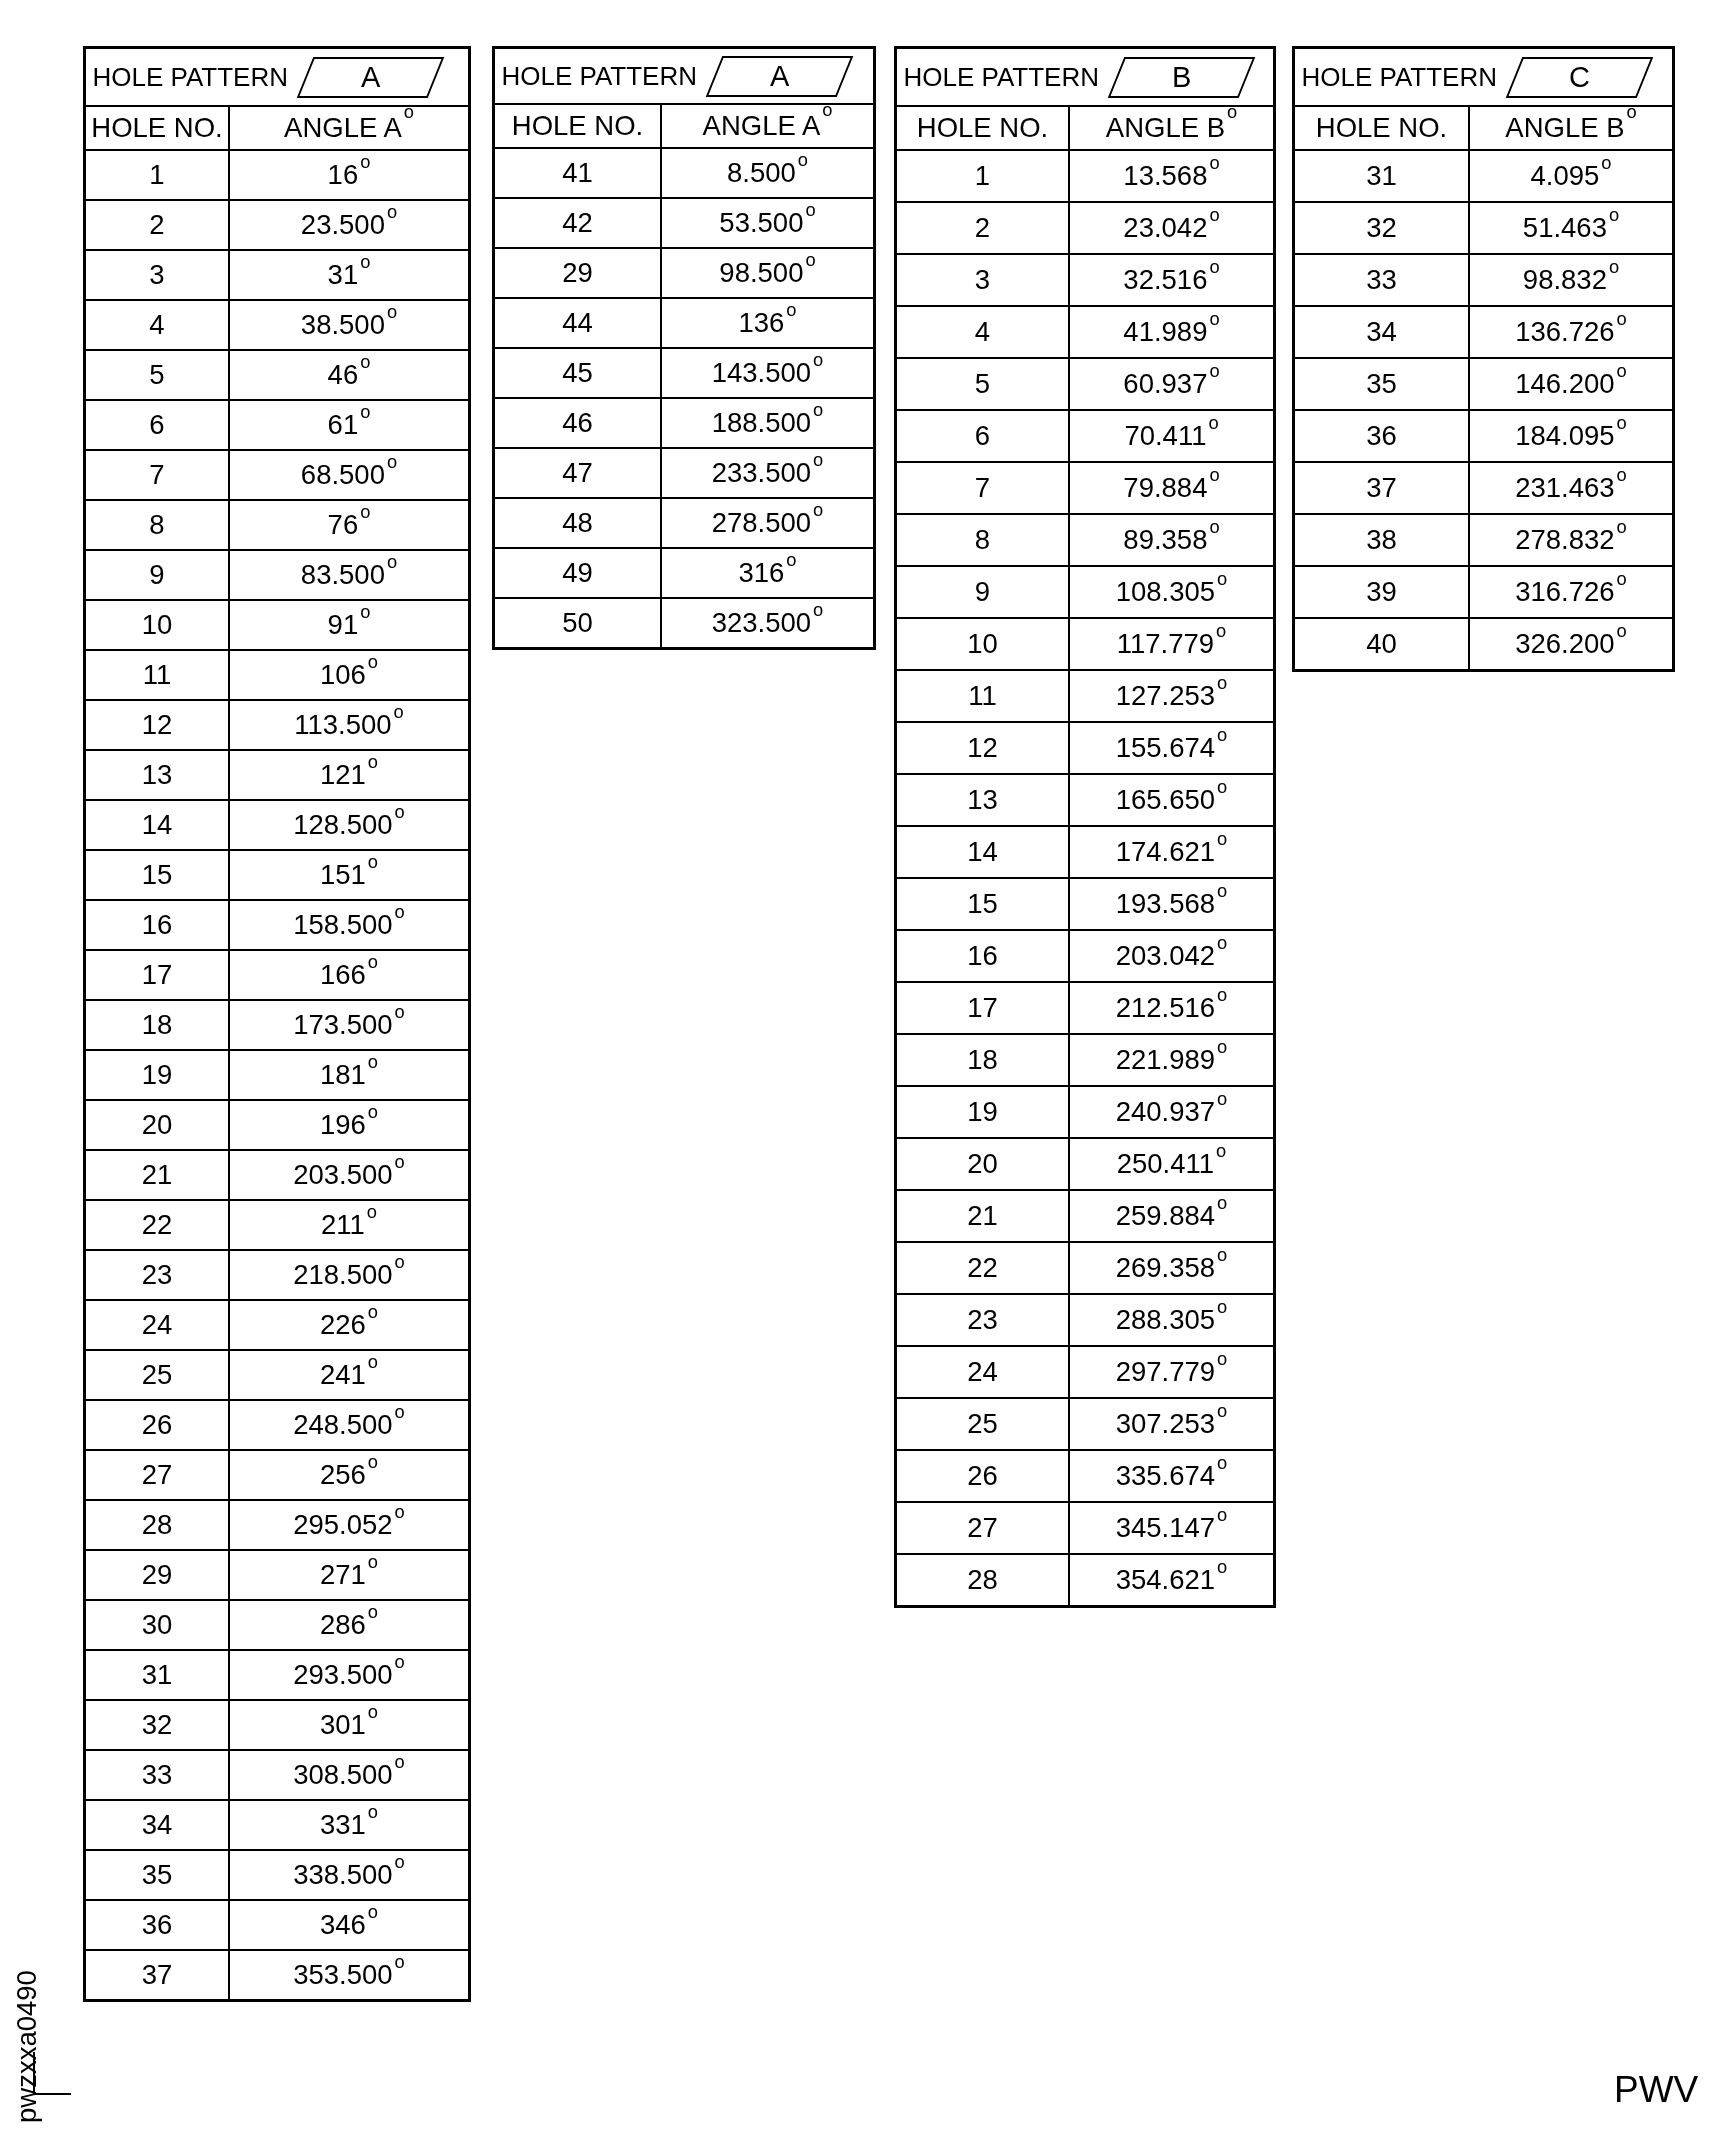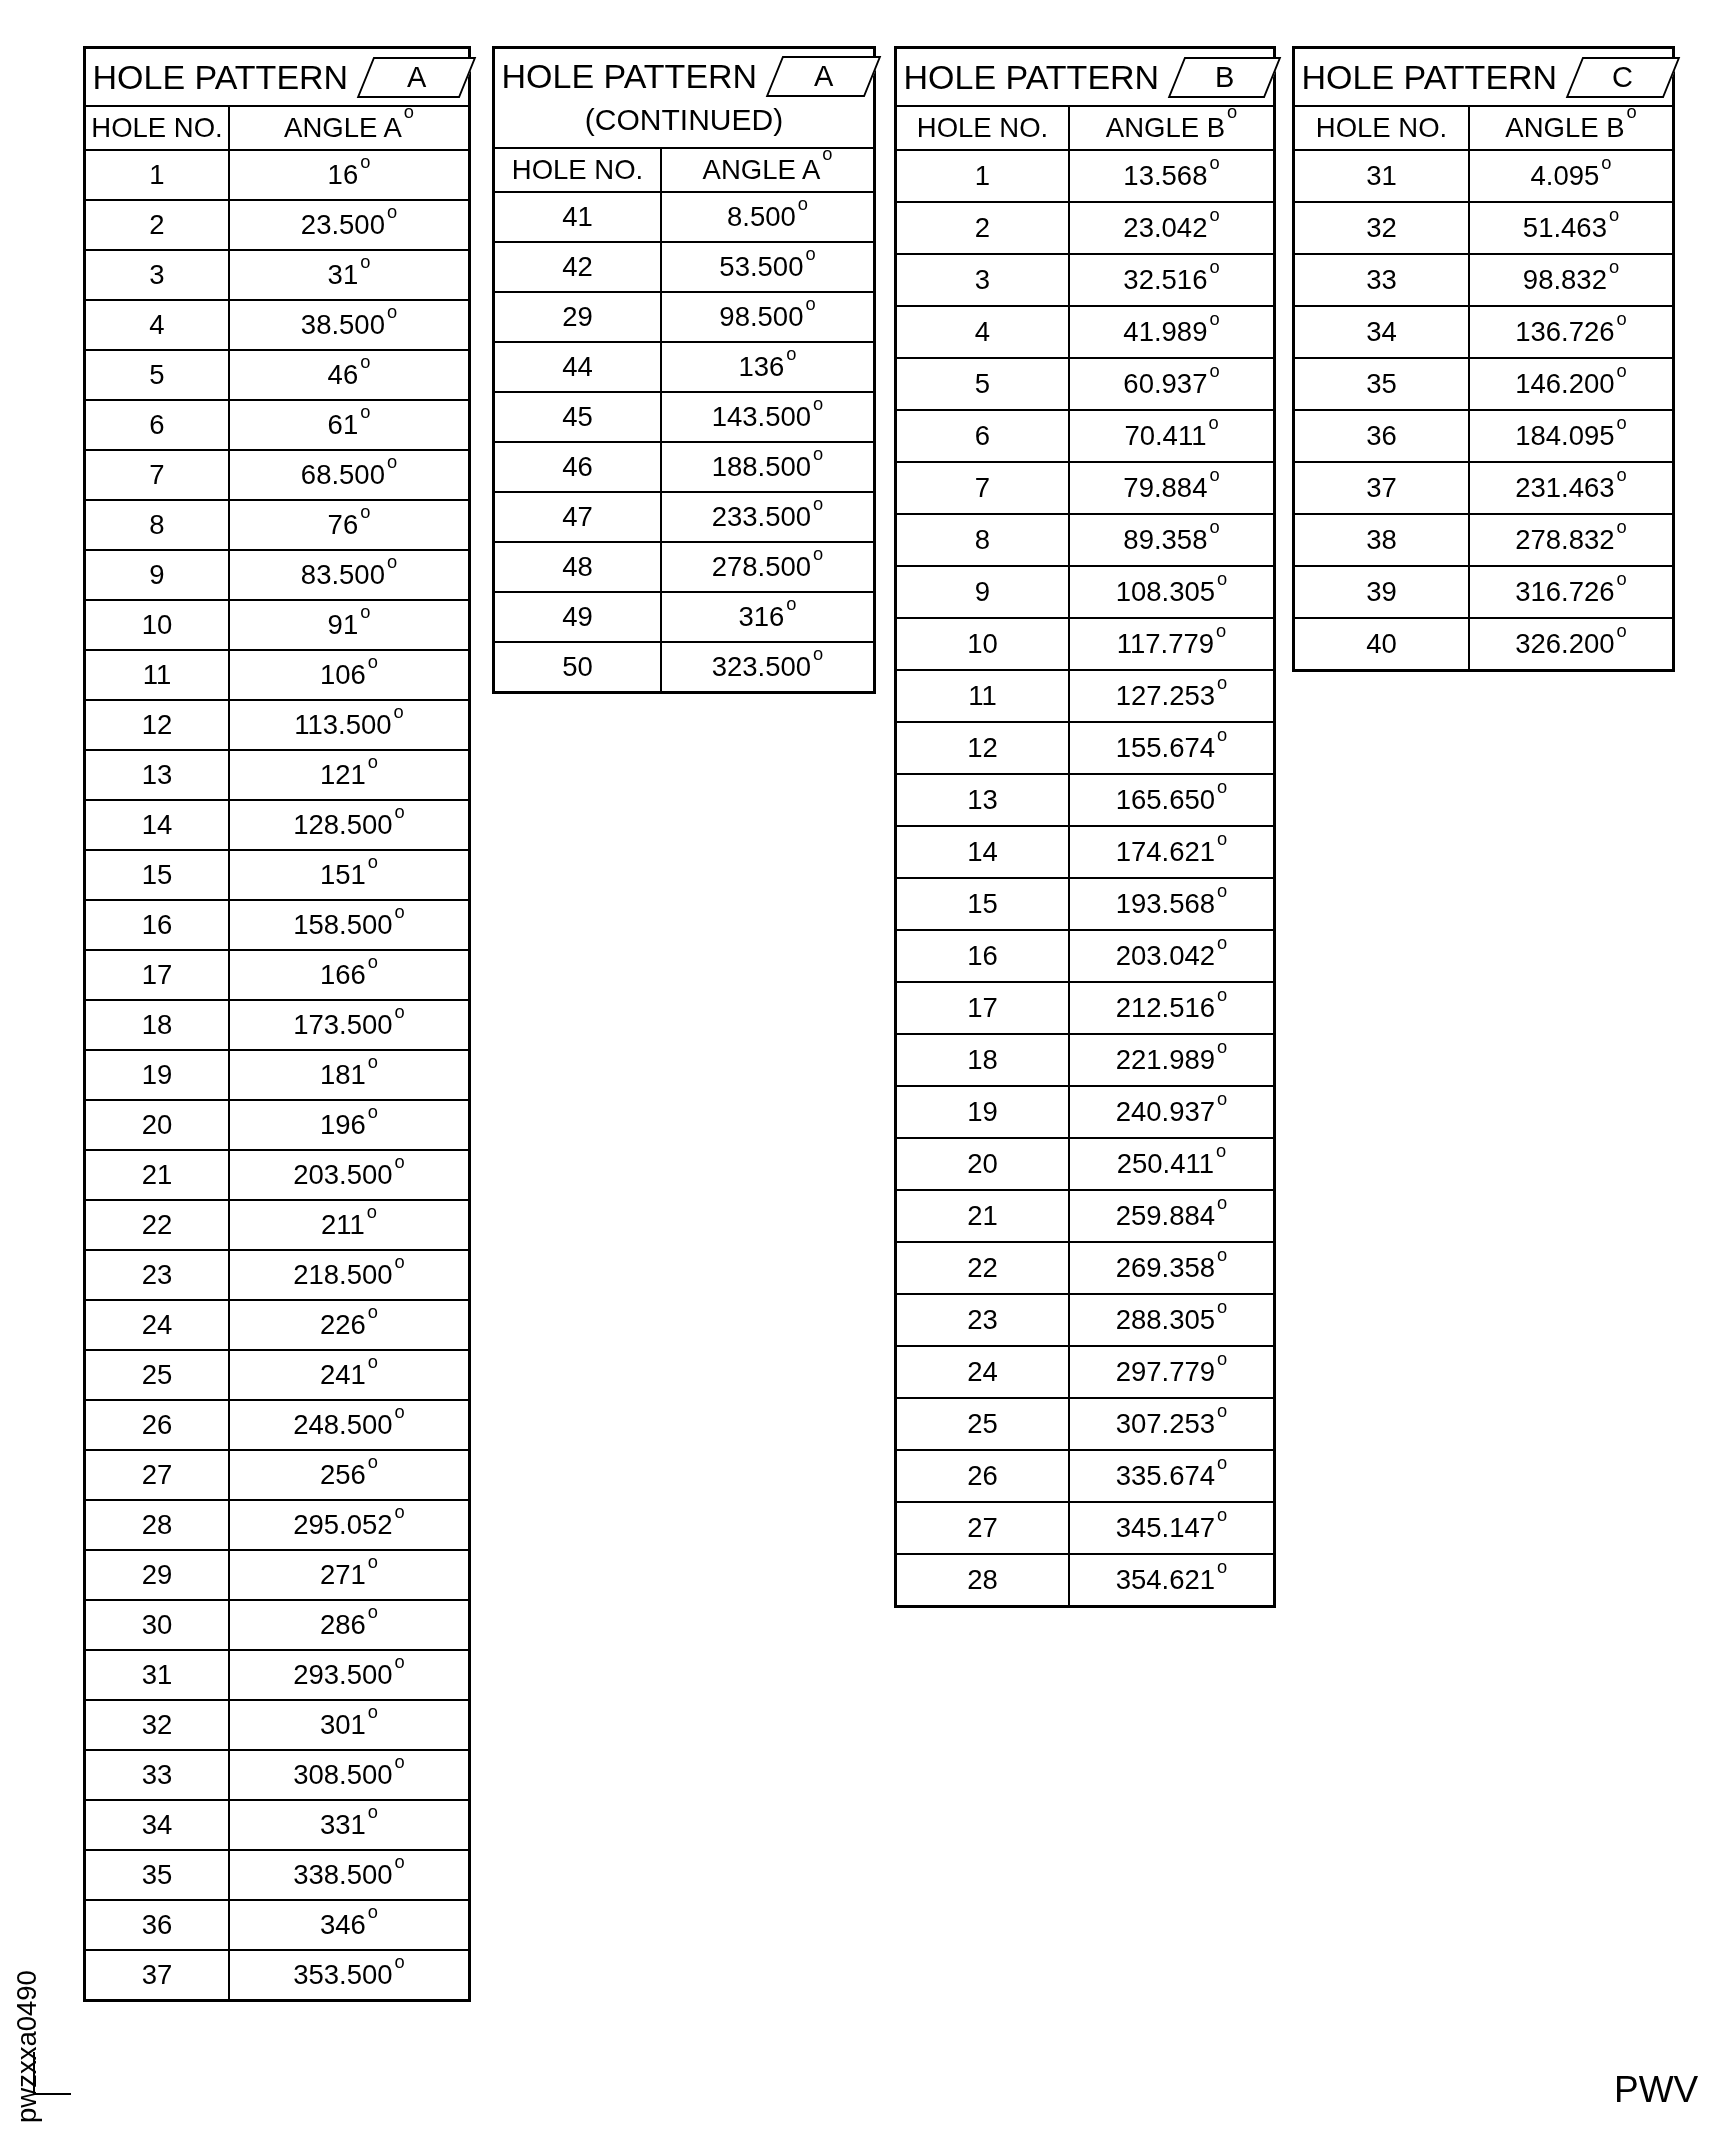--- a/index.html
+++ b/index.html
@@ -22,21 +22,21 @@
   .t3{left:894px;top:46px;width:382px;--c1:173px;--rh:52px;}
   .t4{left:1292px;top:46px;width:383px;--c1:175px;--rh:52px;}
 
   .titleRow{
     box-sizing:border-box;
     height:56px;
     display:flex;align-items:center;
     padding-left:6.5px;
   }
   .t2 .titleRow{height:54px;}
-  .titleText{font-size:34px;letter-spacing:0px;white-space:nowrap;}
+  .titleText{font-size:26px;letter-spacing:0px;white-space:nowrap;}
   .contLine{
     box-sizing:border-box;height:44px;
     display:flex;align-items:flex-start;justify-content:center;
     font-size:30px;
   }
   .flag{
     box-sizing:border-box;
     width:131px;height:41px;
     border:2.6px solid #000;
     margin-left:17px;
@@ -449,21 +449,20 @@
           </div>
         </div>
       </div>
       <div class="tbl t2">
         <div class="titleRow">
           <span class="titleText">HOLE PATTERN</span>
           <span class="flag">
             <span class="flagLetter">A</span>
           </span>
         </div>
-        <div class="contLine">(CONTINUED)</div>
         <div class="hdrRow">
           <div class="cell c1">
             <span>HOLE NO.</span>
           </div>
           <div class="cell c2">
             <span>ANGLE A</span>
             <sup class="deg">o</sup>
           </div>
         </div>
         <div class="dRow">

